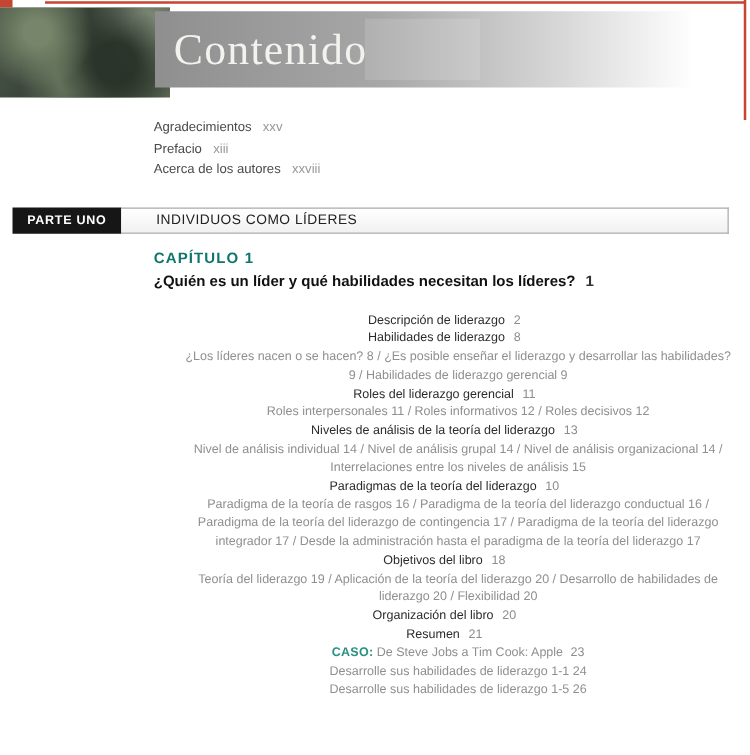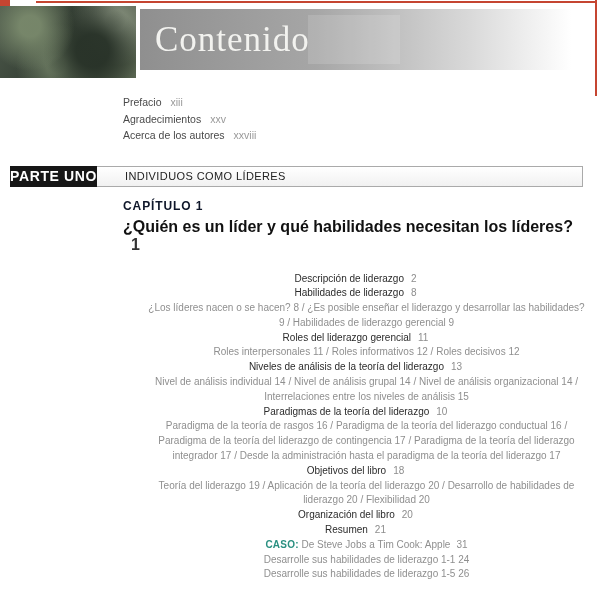--- a/index.html
+++ b/index.html
@@ -20,21 +20,21 @@
   .cover-photo {
     position:absolute; left:0; top:6px; width:136px; height:72px;
     background:
       radial-gradient(circle at 22% 28%, rgba(124,140,110,.9) 0 9%, rgba(124,140,110,0) 38%),
       radial-gradient(circle at 68% 62%, rgba(40,50,40,.95) 0 16%, rgba(40,50,40,0) 48%),
       radial-gradient(circle at 42% 82%, rgba(110,125,100,.85) 0 9%, rgba(110,125,100,0) 42%),
       radial-gradient(circle at 85% 20%, rgba(150,160,140,.7) 0 8%, rgba(150,160,140,0) 35%),
       linear-gradient(118deg, #4c584a 0%, #2f392f 55%, #5a6651 100%);
   }
   .title-banner {
-    position:absolute; left:140px; top:9px; width:440px; height:61px;
+    position:absolute; left:124px; top:9px; width:440px; height:61px;
     background:linear-gradient(to right, #8f8f8f 0%, #a6a6a6 40%, #d9d9d9 75%, #ffffff 98%);
   }
   .banner-ghost { position:absolute; left:168px; top:6px; width:92px; height:49px; background:rgba(255,255,255,.14); }
   .title-banner h1 {
     font-family:"Liberation Serif", serif;
     font-weight:400;
     font-size:35px;
     letter-spacing:1px;
     color:#f2f2ef;
     line-height:61px;
@@ -44,34 +44,34 @@
 
   
   .front-matter { list-style:none; margin:14px 0 0 123px; }
   .front-matter li { font-size:10.5px; line-height:16.5px; color:#4a4a4a; }
   .fm-page { color:#999999; margin-left:9px; }
 
   
   .part-bar { display:flex; height:21px; margin:22px 17px 0 10px; }
   .part-label {
     width:87px; background:#161616; color:#ffffff;
-    font-size:14px; font-weight:bold; letter-spacing:.6px;
+    font-size:10px; font-weight:bold; letter-spacing:.6px;
     display:flex; align-items:center; justify-content:center;
   }
   .part-title {
     flex:1; border:1px solid #aaaaaa; border-left:none;
     background:linear-gradient(#ffffff,#f1f1f1);
     display:flex; align-items:center; padding-left:28px;
     font-size:11px; letter-spacing:.4px; color:#222222;
   }
 
   
   .content { margin:12px 12px 0 123px; }
-  .chapter-label { font-size:12px; font-weight:bold; letter-spacing:.9px; color:#0f172a; }
-  .chapter-title { margin-top:5px; font-size:16px; font-weight:bold; color:#111111; }
+  .chapter-label { font-size:12px; font-weight:bold; letter-spacing:.9px; color:#0f766e; }
+  .chapter-title { margin-top:5px; font-size:12px; font-weight:bold; color:#111111; }
   .ch-pg { margin-left:8px; color:#333333; }
 
   .toc { margin-top:18px;text-align:center; }
   .entry { font-size:10px; line-height:14.8px; }
   .entry.main { color:#2b2b2b; }
   .entry.main .pg { color:#8d8d8d; margin-left:7px; }
   .entry.sub { color:#8f8f8f; padding-left:22px; }
   .entry.case { color:#8f8f8f; padding-left:22px; }
   .case-prefix { color:#2a9081; font-weight:bold; letter-spacing:.2px; }
   .entry.case .pg { color:#8f8f8f; margin-left:6px; }
@@ -84,22 +84,22 @@
   <div class="top-rule"></div>
   <div class="right-rule"></div>
   <div class="cover-photo"></div>
   <div class="title-banner">
     <div class="banner-ghost"></div>
     <h1>Contenido</h1>
   </div>
 </header>
 
 <ul class="front-matter">
+  <li><span class="fm-label">Agradecimientos</span><span class="fm-page">xxv</span></li>
   <li><span class="fm-label">Prefacio</span><span class="fm-page">xiii</span></li>
-  <li><span class="fm-label">Agradecimientos</span><span class="fm-page">xxv</span></li>
   <li><span class="fm-label">Acerca de los autores</span><span class="fm-page">xxviii</span></li>
 </ul>
 
 <div class="part-bar">
   <div class="part-label">PARTE UNO</div>
   <div class="part-title">INDIVIDUOS COMO LÍDERES</div>
 </div>
 
 <div class="content">
   <div class="chapter-label">CAPÍTULO 1</div>
@@ -114,17 +114,17 @@
     <div class="entry main"><span>Roles del liderazgo gerencial</span><span class="pg">11</span></div>
     <div class="entry sub">Roles interpersonales 11 / Roles informativos 12 / Roles decisivos 12</div>
     <div class="entry main"><span>Niveles de análisis de la teoría del liderazgo</span><span class="pg">13</span></div>
     <div class="entry sub">Nivel de análisis individual 14 / Nivel de análisis grupal 14 / Nivel de análisis organizacional 14 / Interrelaciones entre los niveles de análisis 15</div>
     <div class="entry main"><span>Paradigmas de la teoría del liderazgo</span><span class="pg">10</span></div>
     <div class="entry sub">Paradigma de la teoría de rasgos 16 / Paradigma de la teoría del liderazgo conductual 16 / Paradigma de la teoría del liderazgo de contingencia 17 / Paradigma de la teoría del liderazgo integrador 17 / Desde la administración hasta el paradigma de la teoría del liderazgo 17</div>
     <div class="entry main"><span>Objetivos del libro</span><span class="pg">18</span></div>
     <div class="entry sub">Teoría del liderazgo 19 / Aplicación de la teoría del liderazgo 20 / Desarrollo de habilidades de liderazgo 20 / Flexibilidad 20</div>
     <div class="entry main"><span>Organización del libro</span><span class="pg">20</span></div>
     <div class="entry main"><span>Resumen</span><span class="pg">21</span></div>
-    <div class="entry case"><span class="case-prefix">CASO:</span> <span>De Steve Jobs a Tim Cook: Apple</span><span class="pg">31</span></div>
+    <div class="entry case"><span class="case-prefix">CASO:</span> <span>De Steve Jobs a Tim Cook: Apple</span><span class="pg">23</span></div>
     <div class="entry sub">Desarrolle sus habilidades de liderazgo 1-1 24</div>
     <div class="entry sub">Desarrolle sus habilidades de liderazgo 1-5 26</div>
   </div>
 </div>
 
 </body></html>

